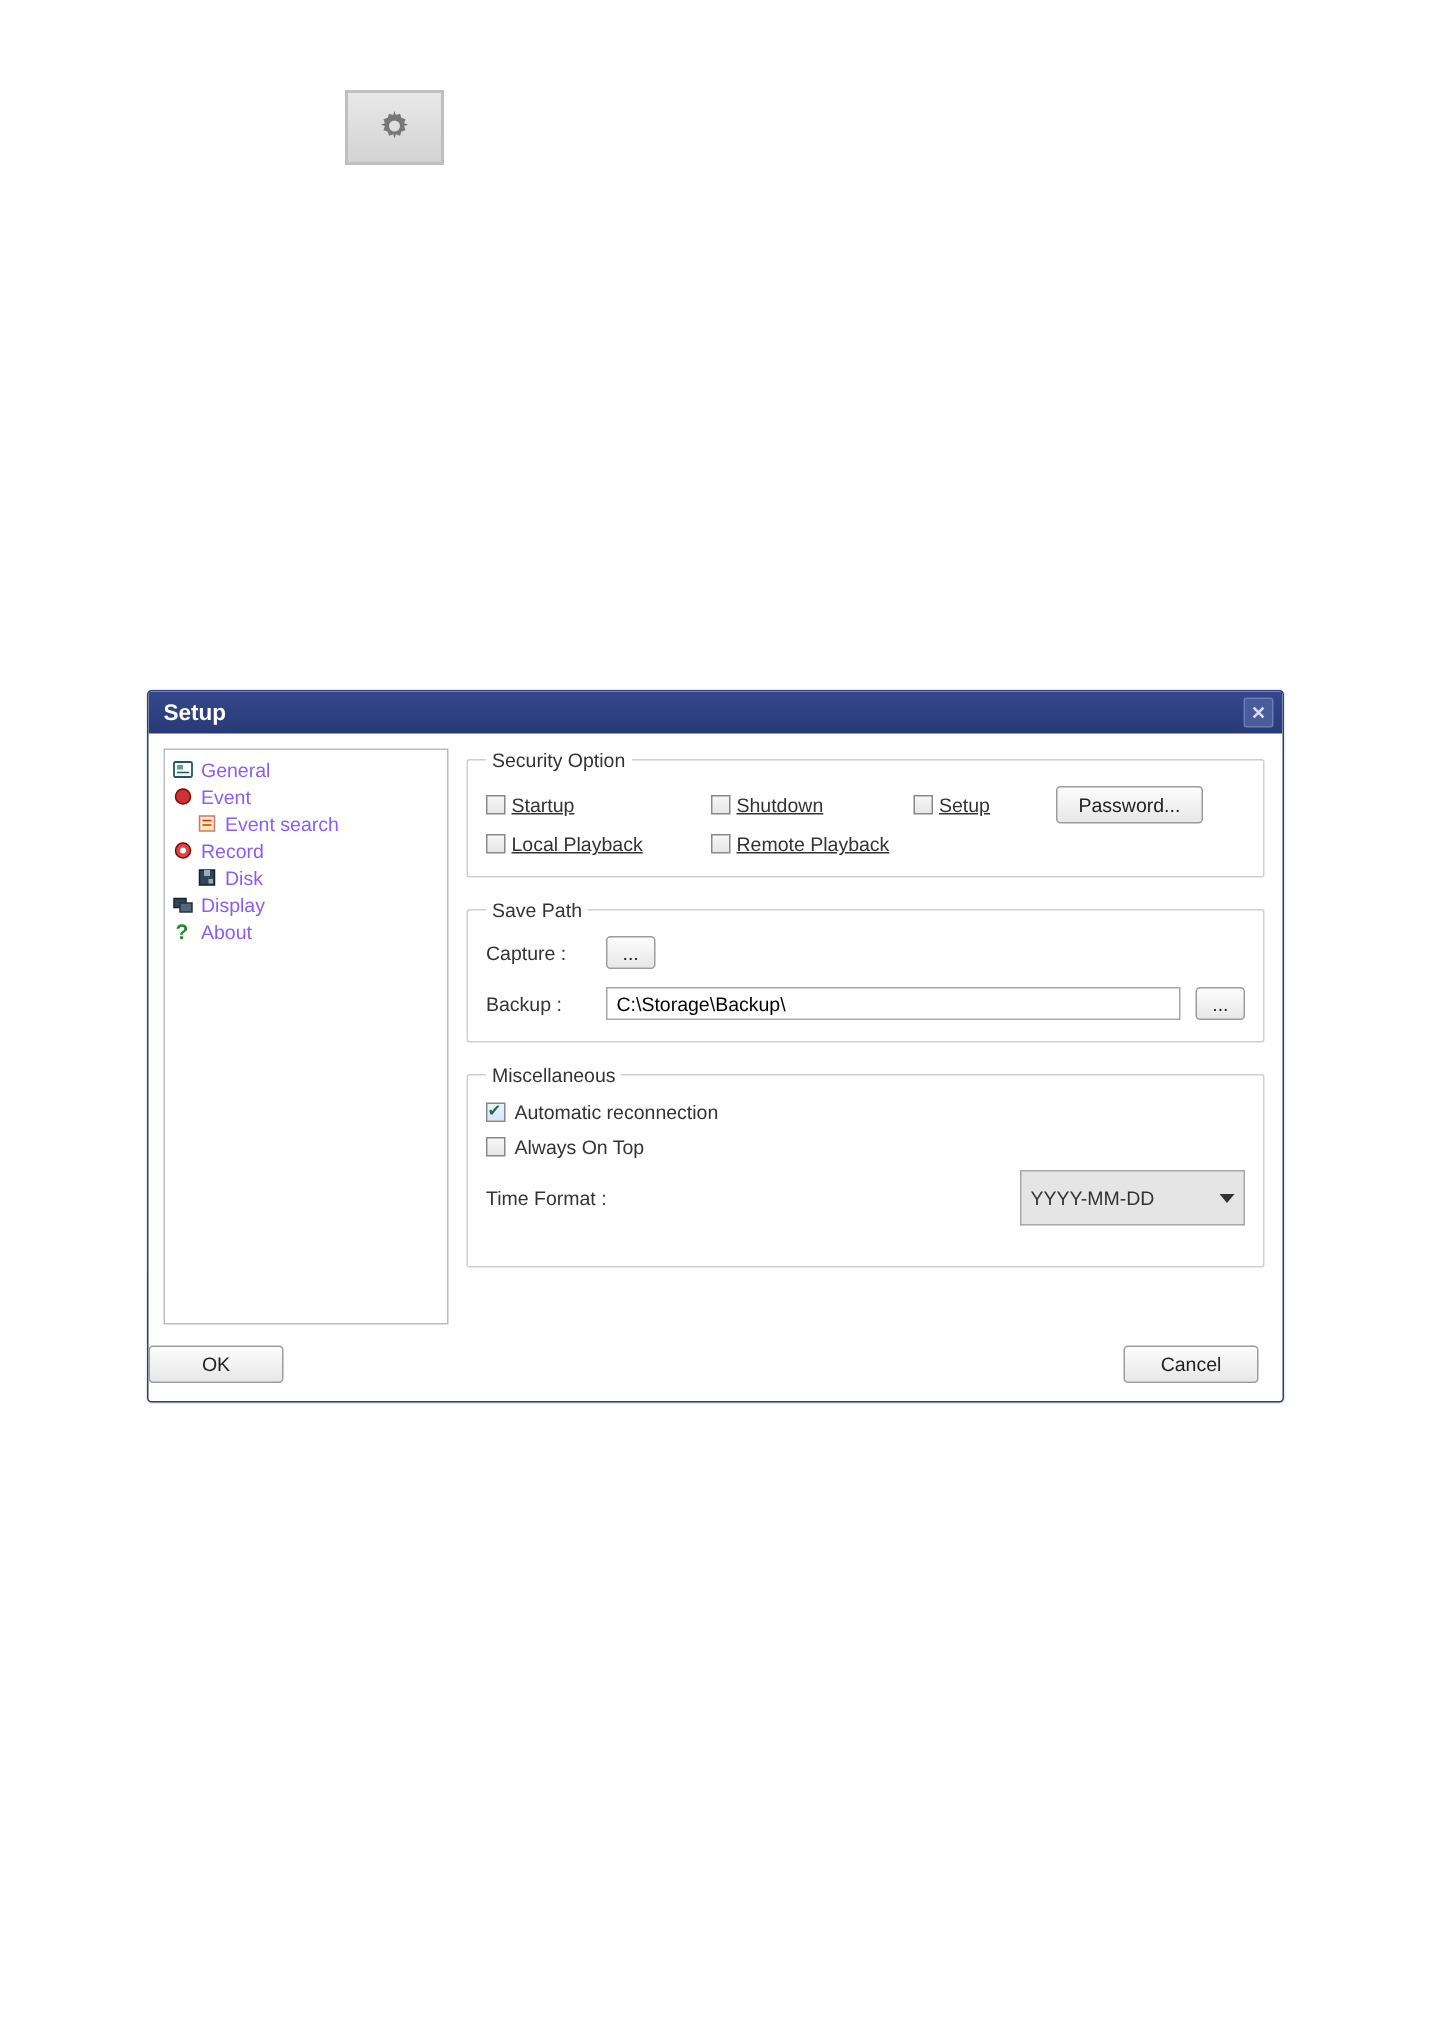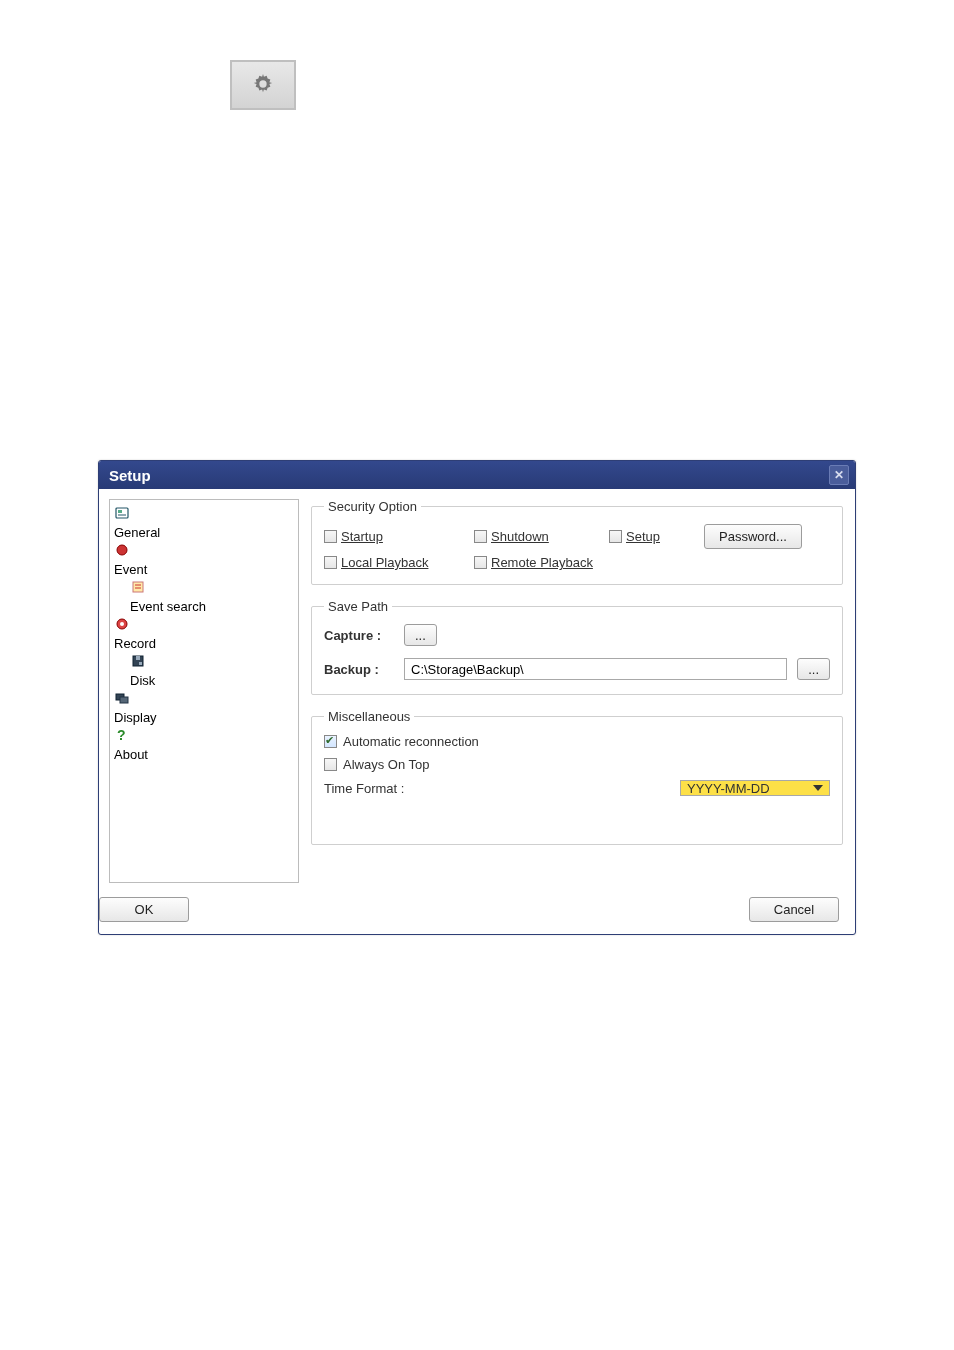--- a/index.html
+++ b/index.html
@@ -69,26 +69,26 @@
   }
   .tree {
     width: 190px;
     margin: 0 8px 0 10px;
     border: 1px solid #bcbcbc;
     padding: 4px 2px;
     box-sizing: border-box;
   }
   .tree-row {
     display: flex;
+    align-items: center;
     gap: 4px;
     padding: 1px 2px;
     font-size: 13px;
-    color: #000000;
+    color: #8b5cf6;
     white-space: nowrap;
-    flex-direction: column;
   }
   .indent-1 { padding-left: 18px; }
   .tree-row .ic { width: 16px; height: 16px; display:flex; align-items:center; justify-content:center;}
 
   .content {
     flex: 1;
     padding: 0 12px 0 4px;
     box-sizing: border-box;
   }
   fieldset {
@@ -142,41 +142,41 @@
     box-sizing:border-box;
   }
   .btn.sm { padding: 2px 10px; min-width: 32px; height:22px; }
 
   .sp-row {
     display:flex;
     align-items:center;
     gap:10px;
     margin-bottom: 12px;
   }
-  .sp-label { width: 70px; font-weight: bold; }
+  .sp-label { width: 70px; }
   .sp-field {
     flex:1;
     height: 22px;
     border:1px solid #a8a8a8;
     padding: 2px 6px;
     font-size:13px;
     box-sizing:border-box;
     background:#fff;
   }
   .misc-row { display:flex; align-items:center; gap:6px; margin-bottom:8px;}
   .select {
-    height:16px;
+    height:37px;
     border:1px solid #a8a8a8;
     padding:0 6px;
     min-width: 150px;
     display:flex;
     align-items:center;
     justify-content:space-between;
     gap:10px;
-    background:#fde047;
+    background:#e5e5e5;
     box-sizing:border-box;
   }
   .caret {
     width:0;height:0;border-left:5px solid transparent;border-right:5px solid transparent;border-top:6px solid #333;
   }
   .button-bar {
     display:flex;
     justify-content:space-between;
     gap:12px;
     padding: 8px 16px 12px 0;

